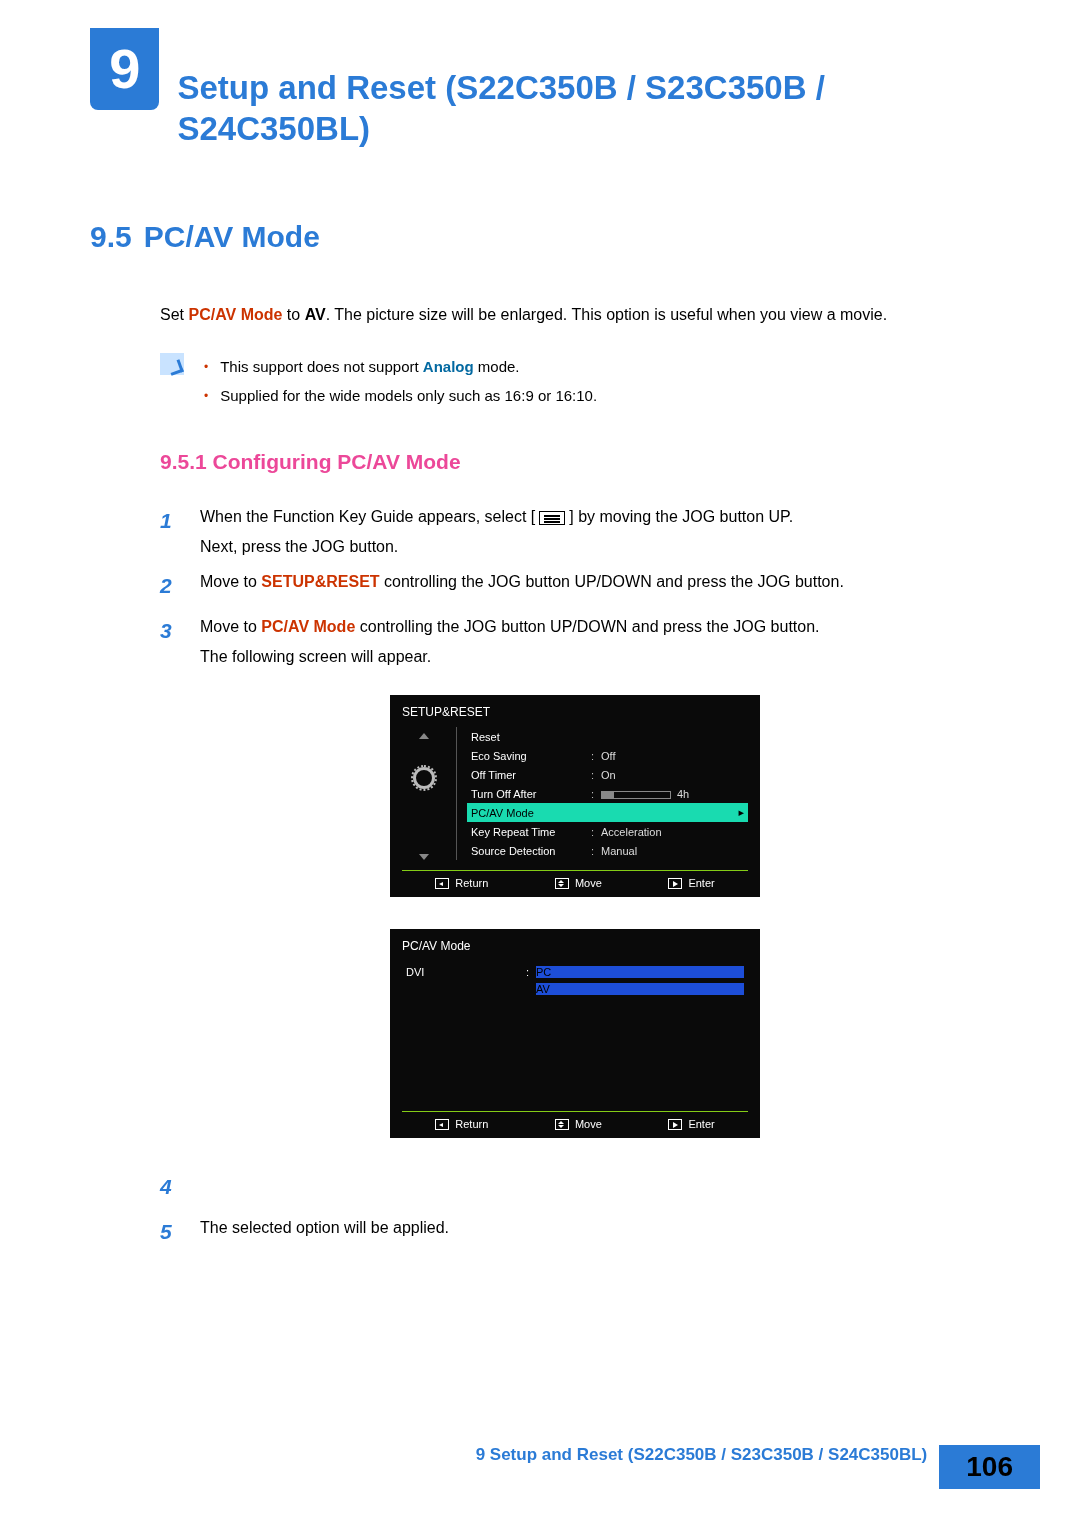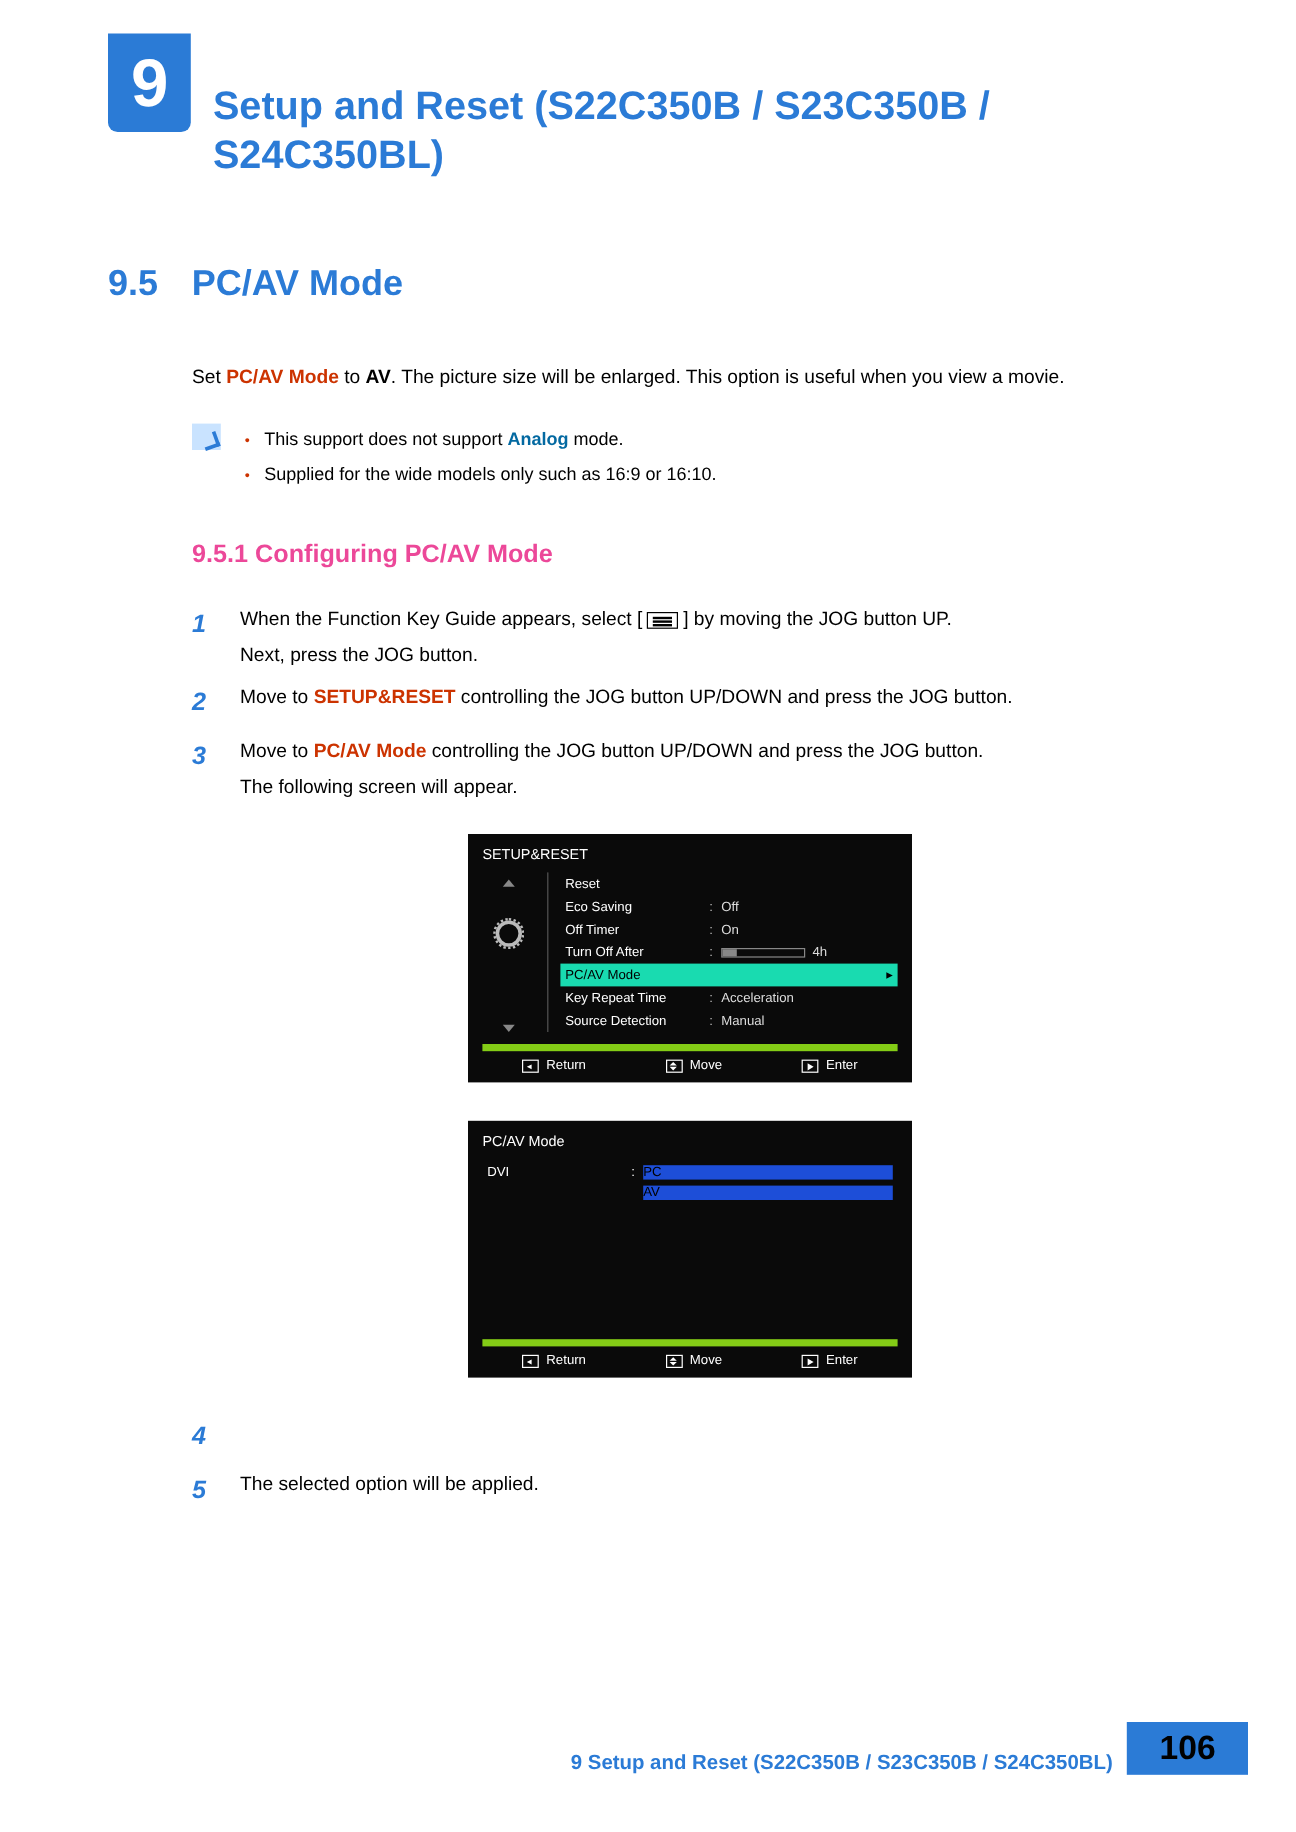--- a/index.html
+++ b/index.html
@@ -35,21 +35,21 @@
     font-size: 33px;
     font-weight: bold;
     margin-top: 39px;
     line-height: 1.25;
   }
   .content {
     padding: 70px 90px 0 90px;
   }
   .section-row {
     display: flex;
-    gap: 28px;
+    gap: 12px;
     margin-bottom: 48px;
   }
   .section-num {
     color: #2b7bd6;
     font-size: 30px;
     font-weight: bold;
   }
   .section-title {
     color: #2b7bd6;
     font-size: 30px;
@@ -170,21 +170,21 @@
   .osd-row .val{flex:1;color:#ddd;}
   .osd-row.selected{ background:#19dbb0; color:#000; }
   .osd-row .caret{margin-left:auto;color:#000;}
   .bar {
     display:inline-block;width:70px;height:8px;border:1px solid #888;vertical-align:middle;position:relative;margin-right:6px;
   }
   .bar::before{content:"";position:absolute;left:0;top:0;bottom:0;width:18%;background:#888;}
   .osd-footer{
     display:flex;
     justify-content:space-around;
-    border-top:6px solid #84cc16;
+    border-top:1px solid #84cc16;
     margin-top:10px;
     padding-top:6px;
     font-size:11px;
     text-align:center;
   }
   .osd-footer span{display:flex;align-items:center;gap:6px;}
   .key{
     display:inline-block;width:14px;height:11px;border:1px solid #fff;position:relative;
   }
   .key.ret::before{content:"";position:absolute;left:3px;top:3px;width:0;height:0;border-top:2px solid transparent;border-bottom:2px solid transparent;border-right:4px solid #fff;}
@@ -196,24 +196,24 @@
   .osd2-row .label{flex:0 0 120px;}
   .osd2-row .colon{flex:0 0 10px;}
   .osd2-row .val{flex:1;}
   .osd2-sel{background:#1d4ed8;color:#000;}
   .menu-glyph{
     display:inline-block;width:26px;height:14px;border:1px solid #000;position:relative;vertical-align:middle;margin:0 4px;
   }
   .menu-glyph::before{content:"";position:absolute;left:4px;right:4px;top:3px;height:2px;background:#000;box-shadow:0 3px 0 #000,0 6px 0 #000;}
   .footer{
     position:absolute;
-    bottom:48px;
+    bottom:38px;
     right:40px;
     display:flex;
-    align-items:flex-end;
+    align-items:flex-start;
     gap:12px;
   }
   .footer-text{
     color:#2b7bd6;
     font-size:17px;
     font-weight:bold;
   }
   .footer-page{
     background:#2b7bd6;
     color:#000000;

